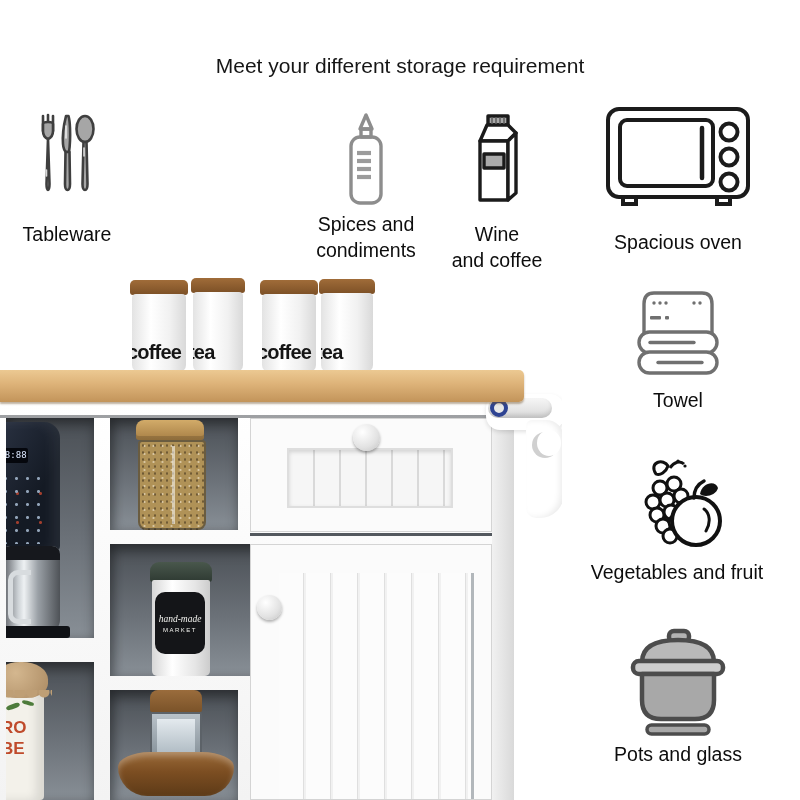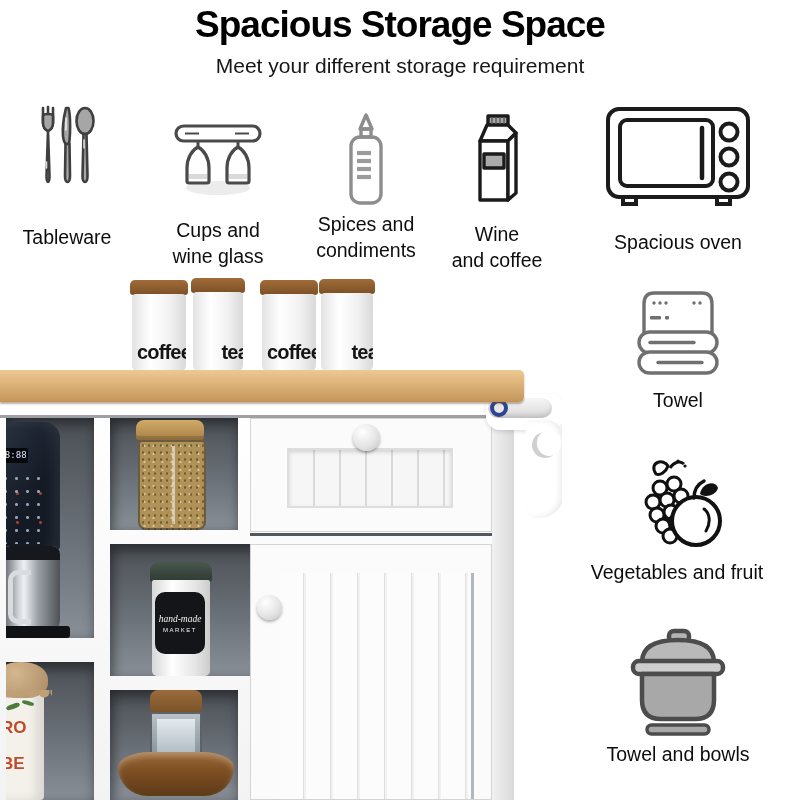--- a/index.html
+++ b/index.html
@@ -20,21 +20,21 @@
 
   
   .photo{position:absolute;left:0;top:278px;width:562px;height:522px;overflow:hidden;}
 
   .canister{position:absolute;}
   .can-lid{position:absolute;left:-2px;right:-2px;top:0;height:15px;
            background:linear-gradient(180deg,#a06c39,#7c5026);border-radius:5px 5px 3px 3px;}
   .can-body{position:absolute;left:0;right:0;top:14px;bottom:0;overflow:hidden;
             background:linear-gradient(90deg,#e3e3e3,#ffffff 35%,#f1f1f1 70%,#d9d9d9);
             border-radius:4px 4px 7px 7px;}
-  .can-text{position:absolute;left:-5px;right:-5px;bottom:8px;text-align:right;
+  .can-text{position:absolute;left:-5px;right:-5px;bottom:8px;text-align:left;
             font-size:20px;font-weight:700;color:#151515;letter-spacing:-0.8px;}
 
   .countertop{position:absolute;left:0;top:92px;width:524px;height:32px;z-index:3;
               background:linear-gradient(180deg,#ecc992 0%,#ddb278 45%,#c2945a 100%);
               border-radius:0 5px 5px 0;box-shadow:0 2px 2px rgba(110,80,40,.45);}
   .cabinet{position:absolute;left:0;top:124px;width:514px;height:398px;
            background:linear-gradient(180deg,#ffffff,#f3f3f3);}
   .cabinet-side{position:absolute;left:492px;top:124px;width:22px;height:398px;
                 background:linear-gradient(90deg,#f1f1f1,#d9d9d9);}
   .counter-shadow{position:absolute;left:0;top:137px;width:492px;height:3px;
@@ -151,24 +151,23 @@
   .rack-hole{position:absolute;left:46px;top:42px;width:26px;height:26px;border-radius:50%;
              background:#d0d0d0;}
   .rack-hole-inner{position:absolute;left:5px;top:-2px;width:24px;height:26px;border-radius:50%;
              background:#fff;}
 </style>
 </head>
 <body>
 
 <div class="stage">
 
-  <div class="title">Spacious Storage Space</div>
   <div class="subtitle">Meet your different storage requirement</div>
 
-  <div class="feature" style="left:0;top:104px;width:134px;gap:11px;">
+  <div class="feature" style="left:0;top:112px;width:134px;">
     <svg width="62" height="84" viewBox="0 0 62 84">
       <g fill="#a6a6a6" stroke="#3f3f3f" stroke-width="2.6" stroke-linecap="round" stroke-linejoin="round">
         <line x1="7" y1="4" x2="7" y2="19" fill="none"></line>
         <line x1="12" y1="3" x2="12" y2="21" fill="none"></line>
         <line x1="17" y1="4" x2="17" y2="19" fill="none"></line>
         <path d="M7 19 Q7 25 12 27 Q17 25 17 19 L17 12 Q17 10 12 10 Q7 10 7 12 Z"></path>
         <path d="M12 27 L10.5 72 Q10.5 78 12 78 Q13.5 78 13.5 72 Z"></path>
         <path d="M30 4 Q26 20 27 32 Q27.5 38 30 40 L33 40 Q34.5 30 34 16 Q33.7 8 32.5 4 Z"></path>
         <path d="M29.5 40 L29 72 Q29 78 31.5 78 Q34 78 34 72 L33.5 40 Z"></path>
         <ellipse cx="49" cy="17" rx="8.5" ry="13"></ellipse>
@@ -176,40 +175,20 @@
       </g>
       <g stroke="#ffffff" stroke-width="1.6" stroke-linecap="round" opacity="0.8">
         <line x1="10.5" y1="58" x2="10.5" y2="64"></line>
         <line x1="30" y1="14" x2="30" y2="26"></line>
         <line x1="48" y1="36" x2="48" y2="44"></line>
       </g>
     </svg>
     <div class="feature-label" style="margin-top:26px;">Tableware</div>
   </div>
 
-  <div class="feature" style="left:151px;top:118px;width:134px;">
-    <svg width="92" height="80" viewBox="0 0 92 80">
-      <ellipse cx="46" cy="70" rx="32" ry="7" fill="#ececec"></ellipse>
-      <rect x="4" y="8" width="84" height="15" rx="7.5" fill="#fff" stroke="#4a4a4a" stroke-width="3.2"></rect>
-      <line x1="13" y1="15.5" x2="27" y2="15.5" stroke="#4a4a4a" stroke-width="2"></line>
-      <line x1="63" y1="15.5" x2="77" y2="15.5" stroke="#4a4a4a" stroke-width="2"></line>
-      <g transform="translate(26,0)">
-        <line x1="0" y1="23" x2="0" y2="30" stroke="#4a4a4a" stroke-width="3"></line>
-        <path d="M-11 63 L-11 50 C-11 40 -6 32 0 29 C6 32 11 40 11 50 L11 63 Q11 65 9 65 L-9 65 Q-11 65 -11 63 Z" fill="#fff" stroke="#4a4a4a" stroke-width="3.2" stroke-linejoin="round"></path>
-        <rect x="-9" y="56" width="18" height="5" fill="#d9d9d9"></rect>
-      </g>
-      <g transform="translate(66,0)">
-        <line x1="0" y1="23" x2="0" y2="30" stroke="#4a4a4a" stroke-width="3"></line>
-        <path d="M-11 63 L-11 50 C-11 40 -6 32 0 29 C6 32 11 40 11 50 L11 63 Q11 65 9 65 L-9 65 Q-11 65 -11 63 Z" fill="#fff" stroke="#4a4a4a" stroke-width="3.2" stroke-linejoin="round"></path>
-        <rect x="-9" y="56" width="18" height="5" fill="#d9d9d9"></rect>
-      </g>
-    </svg>
-    <div class="feature-label" style="margin-top:20px;">Cups and
-wine glass</div>
-  </div>
 
   <div class="feature" style="left:299px;top:112px;width:134px;">
     <svg width="48" height="96" viewBox="0 0 48 96">
       <g fill="none" stroke="#8d8d8d" stroke-width="3.4" stroke-linejoin="round">
         <path d="M24 3 L18 17 H30 Z"></path>
         <rect x="19" y="17" width="10" height="8"></rect>
         <rect x="9" y="25" width="30" height="66" rx="9"></rect>
       </g>
       <g stroke="#9b9b9b" stroke-width="4.2">
         <line x1="15" y1="41" x2="29" y2="41"></line>
@@ -312,21 +291,21 @@
   <div class="feature" style="left:601px;top:628px;width:154px;">
     <svg width="106" height="108" viewBox="0 0 106 108">
       <g stroke="#4c4c4c" stroke-width="4.5" stroke-linejoin="round">
         <rect x="44" y="3" width="20" height="11" rx="5" fill="#b3b3b3"></rect>
         <path d="M17 34 Q17 12 53 12 Q89 12 89 34 Z" fill="#b9b9b9"></path>
         <rect x="8" y="33" width="90" height="13" rx="6" fill="#cecece"></rect>
         <path d="M17 46 H89 V72 Q89 91 70 91 H36 Q17 91 17 72 Z" fill="#a8a8a8"></path>
         <rect x="22" y="97" width="62" height="9" rx="4.5" fill="#a8a8a8" stroke-width="3.5"></rect>
       </g>
     </svg>
-    <div class="feature-label" style="margin-top:6px;">Towel and bowls</div>
+    <div class="feature-label" style="margin-top:6px;">Pots and glass</div>
   </div>
 
   <div class="photo">
 
     <div class="canister" style="left:132px;top:2px;width:54px;height:92px;">
       <div class="can-lid"></div>
       <div class="can-body">
         <div class="can-text">coffee</div>
       </div>
     </div>
@@ -374,21 +353,21 @@
         <div class="carafe-handle"></div>
       </div>
       <div class="machine-base"></div>
     </div>
 
     <div class="cubby cubby-beans">
       <div class="bean-body">
         <div class="sprig" style="left:8px;top:12px;width:14px;height:5px;transform:rotate(-20deg);"></div>
         <div class="sprig" style="left:24px;top:9px;width:12px;height:4px;transform:rotate(15deg);"></div>
         <div class="bean-line" style="top:26px;">RO</div>
-        <div class="bean-line" style="top:62px;">BE</div>
+        <div class="bean-line" style="top:47px;">BE</div>
       </div>
       <div class="burlap"></div>
       <div class="burlap-frill"></div>
     </div>
 
     <div class="cubby cubby-grain">
       <div class="grain-lid"></div>
       <div class="grain-body">
         <div class="grain-shine"></div>
       </div>

